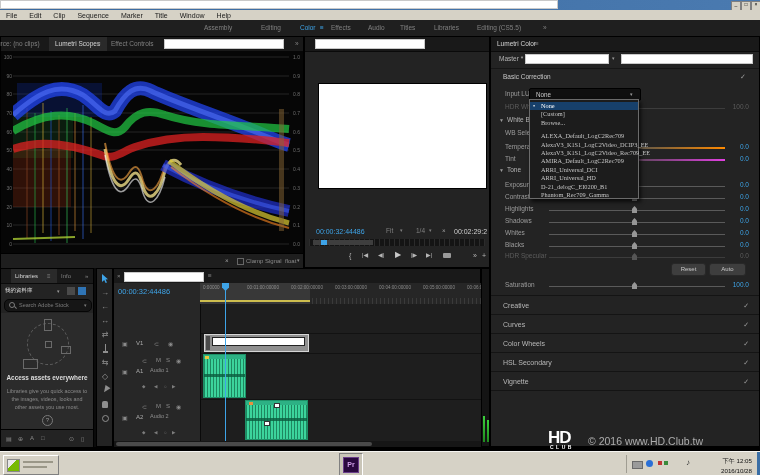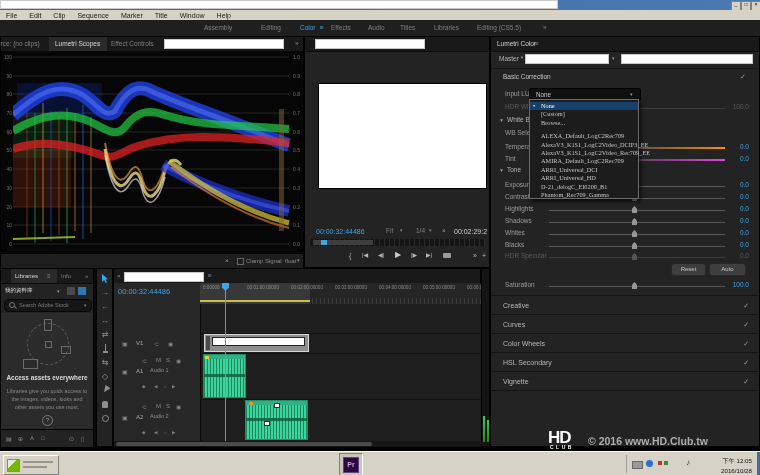--- a/index.html
+++ b/index.html
@@ -482,21 +482,21 @@
   <div class="panel" style="left:481px;top:268px;width:9px;height:179px;background:#141414;">
     <div style="position:absolute;left:1px;bottom:4px;width:2px;height:26px;background:linear-gradient(0deg,#1f8a1f,#3bd13b);"></div>
     <div style="position:absolute;left:5px;bottom:4px;width:2px;height:22px;background:linear-gradient(0deg,#1f8a1f,#3bd13b);"></div>
   </div>
 
   <div class="t" style="left:0;top:447px;width:760px;height:4px;background:#000;"></div>
 
   <div style="position:absolute;left:544px;top:429px;width:216px;height:26px;z-index:60;">
     <span class="t" style="left:4px;top:0;font-size:17px;font-weight:bold;color:#fff;letter-spacing:-1px;">HD</span>
     <span class="t" style="left:6px;top:16px;font-size:5px;font-weight:bold;color:#fff;letter-spacing:2.5px;">CLUB</span>
-    <span class="t" style="left:44px;top:7px;font-size:10.5px;font-weight:bold;color:#adadad;">© 2016  www.HD.Club.tw</span>
+    <span class="t" style="left:44px;top:7px;font-size:10.5px;font-weight:normal;color:#adadad;">© 2016  www.HD.Club.tw</span>
   </div>
 
   <div style="position:absolute;left:0;top:451px;width:760px;height:24px;background:#d6d2c6;border-top:1px solid #f6f5f1;">
     <div style="position:absolute;left:3px;top:3px;width:54px;height:18px;background:#d6d2c6;border:1px solid;border-color:#fff #808080 #808080 #fff;">
       <span style="position:absolute;left:3px;top:3px;width:11px;height:11px;background:linear-gradient(135deg,#e8e8e8 40%,#76b900 40%);border:1px solid #888;"></span>
       <span style="position:absolute;left:19px;top:5px;width:30px;height:2px;background:#9a9788;"></span>
       <span style="position:absolute;left:19px;top:10px;width:24px;height:2px;background:#9a9788;"></span>
     </div>
 
     <div style="position:absolute;left:339px;top:1px;width:22px;height:21px;background:#c9c5b8;border:1px solid;border-color:#808080 #fff #fff #808080;">

